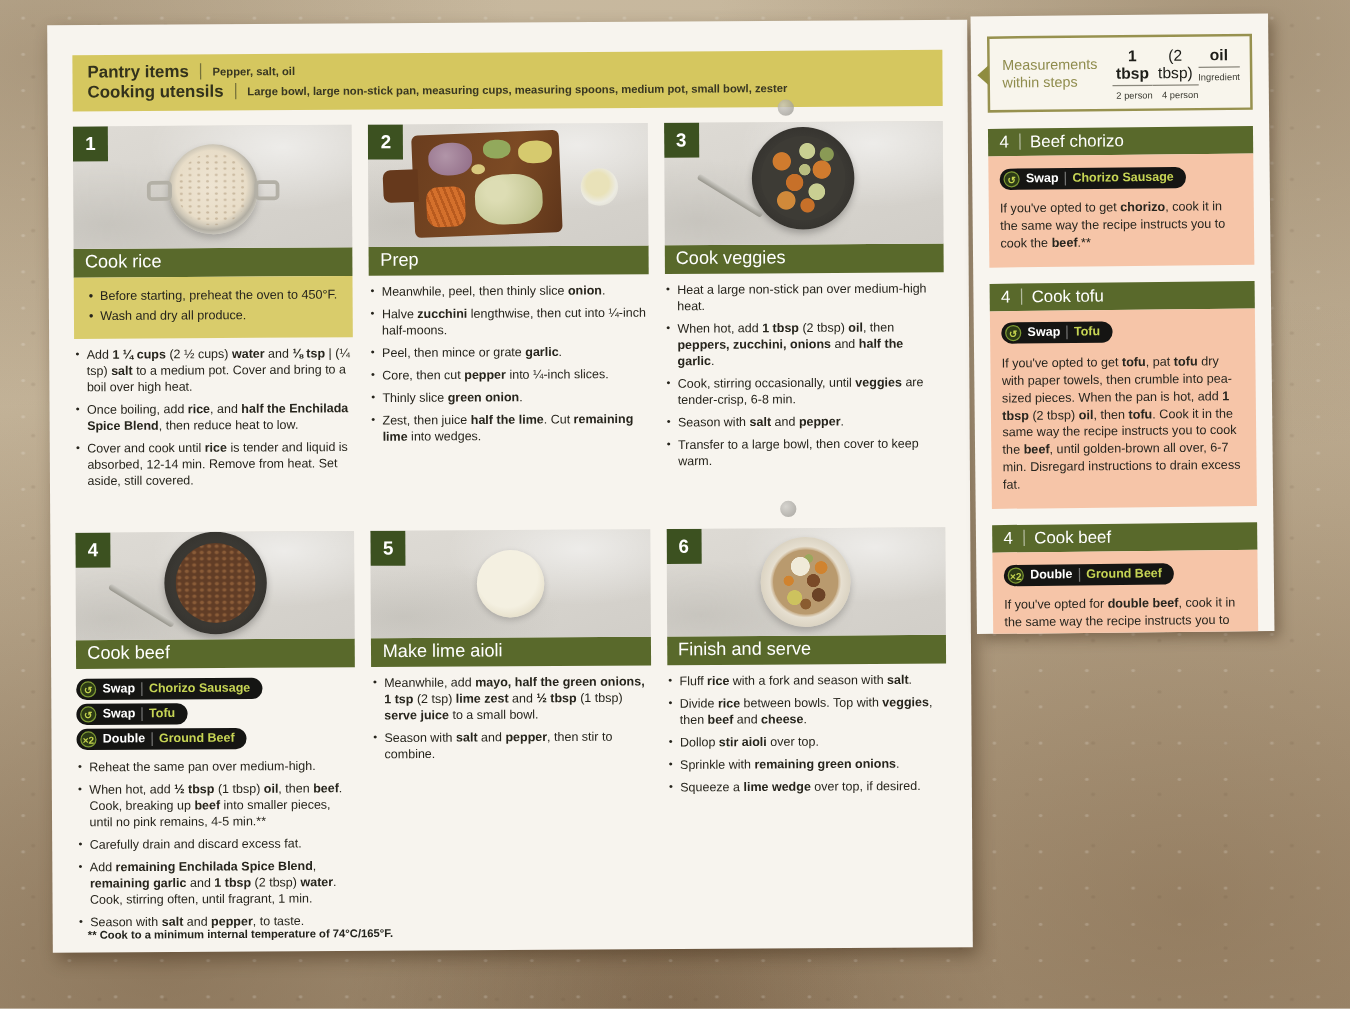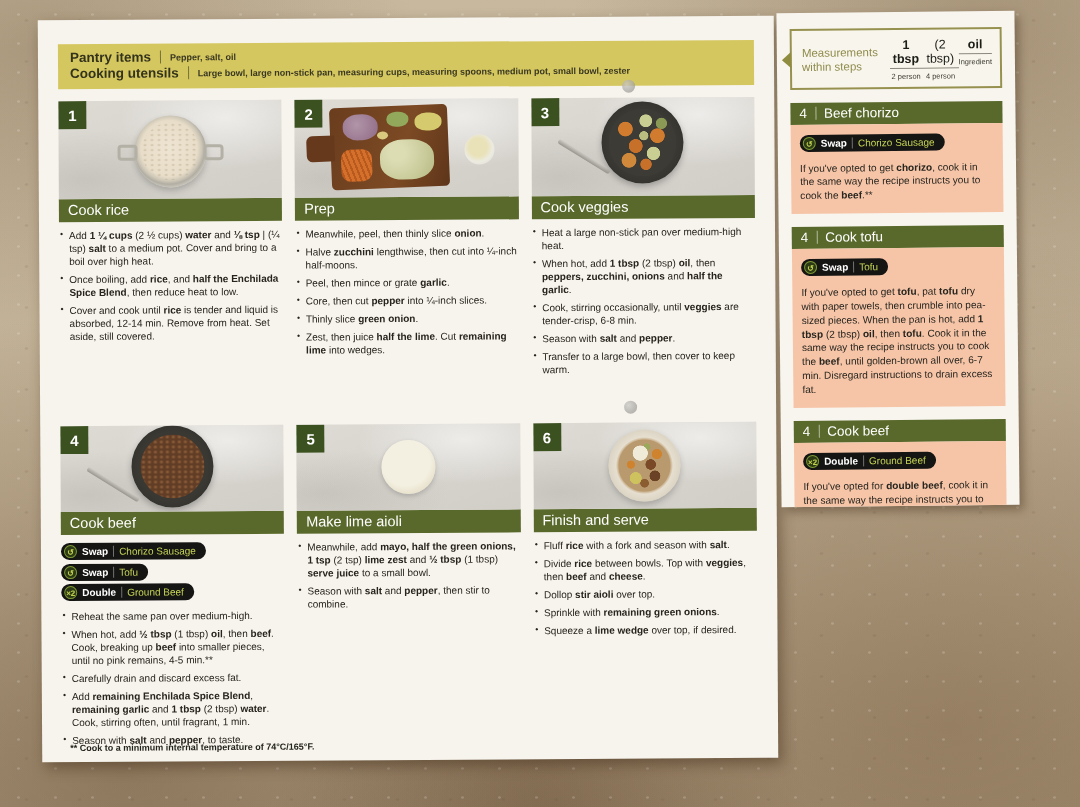--- a/index.html
+++ b/index.html
@@ -58,35 +58,35 @@
 
   
   .badges{margin:6px 0 4px;}
   .badge{display:inline-flex;align-items:center;gap:5px;background:#151513;
     border-radius:9px;padding:2px 10px 2px 3px;margin:1.5px 0;}
   .bicon{flex:0 0 auto;width:13px;height:13px;border-radius:50%;background:#2c3a16;
     border:1px solid #7e9a33;color:#c3d24d;font-size:8px;line-height:13px;
     text-align:center;font-weight:bold;box-sizing:border-box;}
   .blabel{color:#fff;font-weight:bold;font-size:10px;}
   .bsep{width:1px;height:11px;background:rgba(255,255,255,.4);}
-  .bval{color:#c6d454;font-weight:normal;font-size:10px;}
+  .bval{color:#c6d454;font-weight:bold;font-size:10px;}
 
   
   .meas{position:relative;border:2px solid #97914f;background:#f8f5ec;
     display:flex;align-items:center;gap:8px;padding:8px 8px 6px 10px;}
   .marrow{position:absolute;left:-10px;top:50%;margin-top:-8px;width:0;height:0;
     border-top:8px solid transparent;border-bottom:8px solid transparent;
     border-right:9px solid #8f8c3f;}
   .mtitle{color:#8f8c4d;font-size:11.5px;line-height:1.15;width:80px;flex:0 0 auto;}
   .mcols{display:flex;flex:1;justify-content:space-between;align-items:flex-start;}
   .mcol{text-align:center;}
   .mval{font-weight:bold;font-size:12.5px;color:#1d1d18;
     border-bottom:1.5px solid #8b887d;padding:0 2px 2px;}
   .mcol:nth-child(2) .mval{font-weight:normal;}
-  .mlab{font-size:7.5px;color:#3c3c33;margin-top:3px;}
+  .mlab{font-size:7.5px;color:#3c3c33;margin-top:3px;text-align:right;}
 
   
   .sbox{margin-top:13px;}
   .sbar{background:#59692b;color:#fff;font-size:13.5px;padding:3px 9px 4px;
     display:flex;align-items:center;gap:8px;}
   .snum{font-weight:normal;}
   .sdiv{width:1px;height:13px;background:rgba(255,255,255,.55);}
   .sbody{background:#f6c5a8;padding:8px 9px 11px;}
   .stext{font-size:10.1px;line-height:1.38;color:#27251e;margin-top:8px;}
 
@@ -186,20 +186,24 @@
     <div class="grid">
 
       <div class="card">
         <div class="photo">
           <div class="stepnum">1</div>
           <div class="pot">
               <span class="ricegrain"></span>
             </div>
         </div>
         <div class="titlebar">Cook rice</div>
+        <div class="hl">
+          <div class="hli">Before starting, preheat the oven to 450°F.</div>
+          <div class="hli">Wash and dry all produce.</div>
+        </div>
         <ul class="bl">
           <li>Add <b>1 ¼ cups</b> (2 ½ cups) <b>water</b> and <b>⅛ tsp</b> | (¼ tsp) <b>salt</b> to a medium pot. Cover and bring to a boil over high heat.</li>
           <li>Once boiling, add <b>rice</b>, and <b>half the Enchilada Spice Blend</b>, then reduce heat to low.</li>
           <li>Cover and cook until <b>rice</b> is tender and liquid is absorbed, 12-14 min. Remove from heat. Set aside, still covered.</li>
         </ul>
       </div>
 
       <div class="card">
         <div class="photo">
           <div class="stepnum">2</div>

